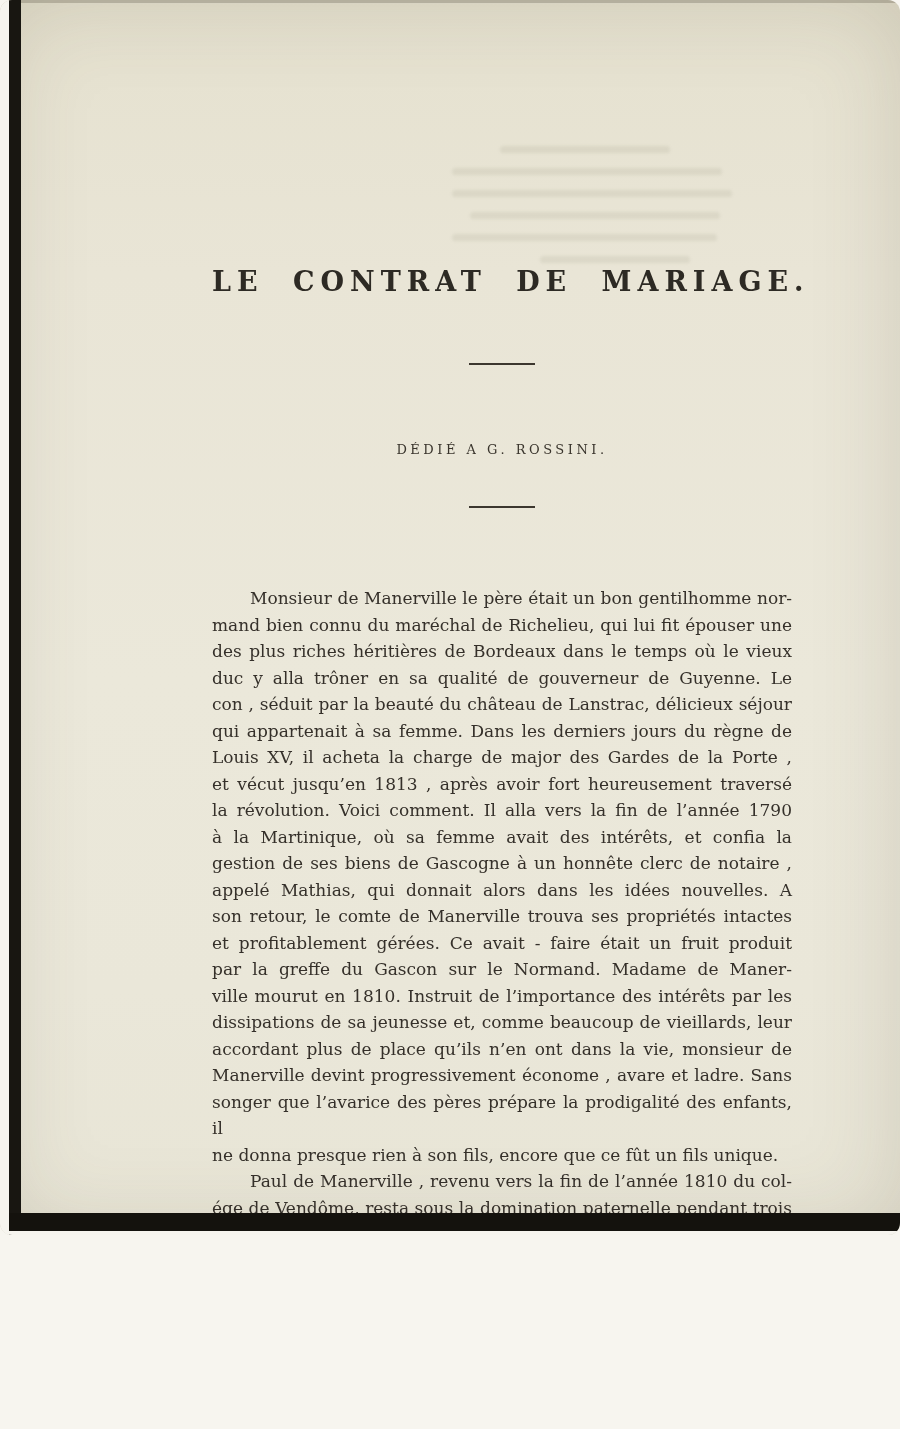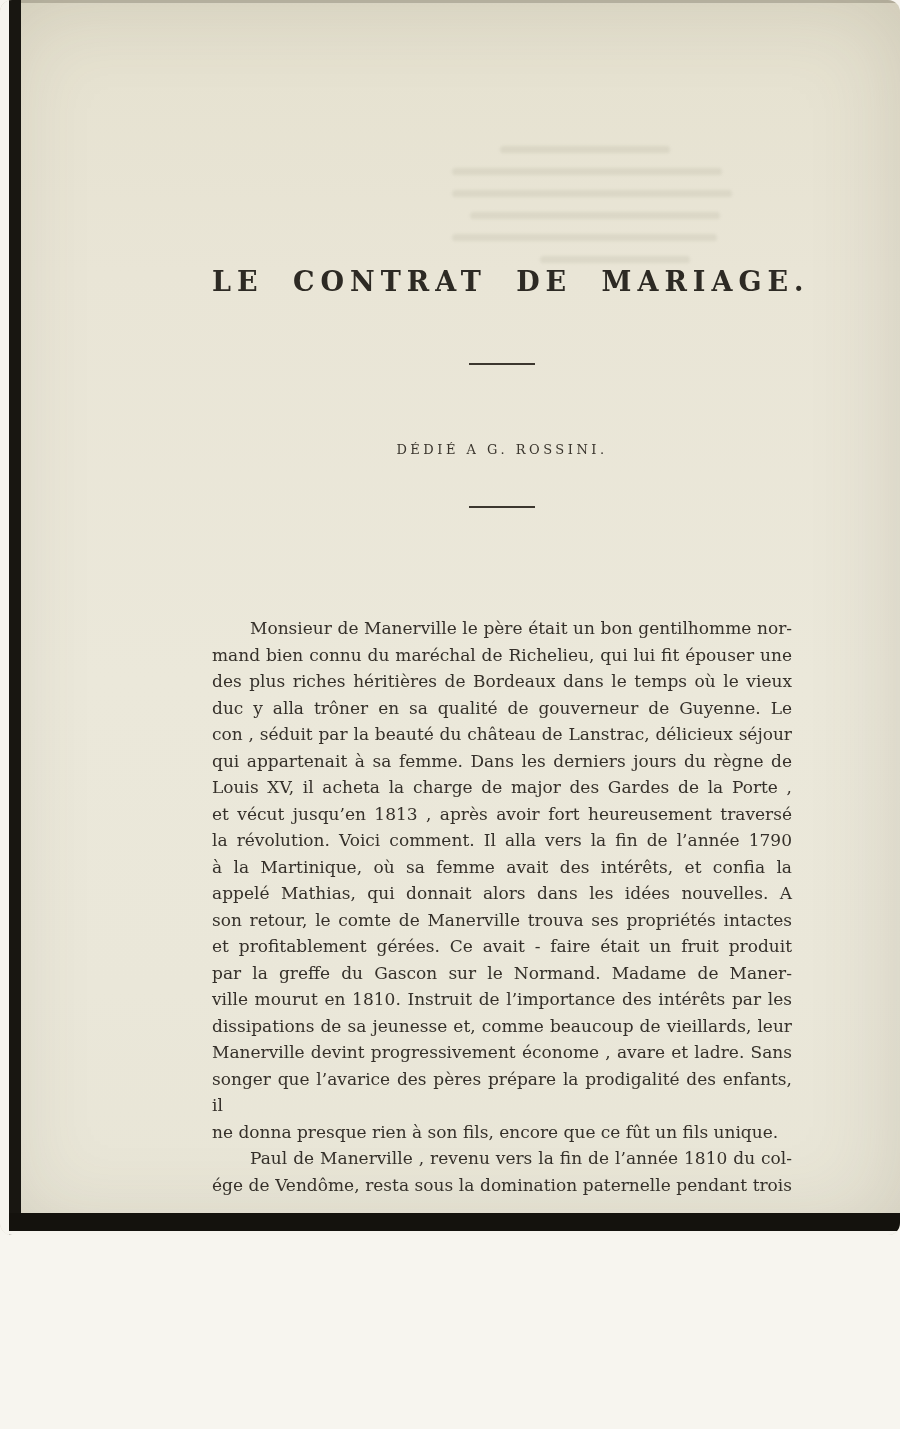--- a/index.html
+++ b/index.html
@@ -97,21 +97,21 @@
     width: 100%;
     text-align: center;
     font-size: 13px;
     font-weight: 400;
     letter-spacing: 3.5px;
     color: #3a352d;
     white-space: nowrap;
   }
   .body-text {
     position: absolute;
-    top: 615px;
+    top: 585px;
     left: 0;
     width: 580px;
     font-size: 17px;
     line-height: 26.5px;
   }
   .line {
     text-align: justify;
     text-align-last: justify;
     white-space: normal;
   }
@@ -156,26 +156,28 @@
         <div class="line indent">Monsieur de Manerville le père était un bon gentilhomme nor-</div>
         <div class="line">mand bien connu du maréchal de Richelieu, qui lui fit épouser une</div>
         <div class="line">des plus riches héritières de Bordeaux dans le temps où le vieux</div>
         <div class="line">duc y alla trôner en sa qualité de gouverneur de Guyenne. Le</div>
         <div class="line">con , séduit par la beauté du château de Lanstrac, délicieux séjour</div>
         <div class="line">qui appartenait à sa femme. Dans les derniers jours du règne de</div>
         <div class="line">Louis XV, il acheta la charge de major des Gardes de la Porte ,</div>
         <div class="line">et vécut jusqu’en 1813 , après avoir fort heureusement traversé</div>
         <div class="line">la révolution. Voici comment. Il alla vers la fin de l’année 1790</div>
         <div class="line">à la Martinique, où sa femme avait des intérêts, et confia la</div>
+        <div class="line">gestion de ses biens de Gascogne à un honnête clerc de notaire ,</div>
         <div class="line">appelé Mathias, qui donnait alors dans les idées nouvelles. A</div>
         <div class="line">son retour, le comte de Manerville trouva ses propriétés intactes</div>
         <div class="line">et profitablement gérées. Ce avait - faire était un fruit produit</div>
         <div class="line">par la greffe du Gascon sur le Normand. Madame de Maner-</div>
         <div class="line">ville mourut en 1810. Instruit de l’importance des intérêts par les</div>
         <div class="line">dissipations de sa jeunesse et, comme beaucoup de vieillards, leur</div>
+        <div class="line">accordant plus de place qu’ils n’en ont dans la vie, monsieur de</div>
         <div class="line">Manerville devint progressivement économe , avare et ladre. Sans</div>
         <div class="line">songer que l’avarice des pères prépare la prodigalité des enfants, il</div>
         <div class="line end">ne donna presque rien à son fils, encore que ce fût un fils unique.</div>
         <div class="line indent">Paul de Manerville , revenu vers la fin de l’année 1810 du col-</div>
         <div class="line">ége de Vendôme, resta sous la domination paternelle pendant trois</div>
       </div>
   </div>
 
   <div class="stray-mark"></div>
 

